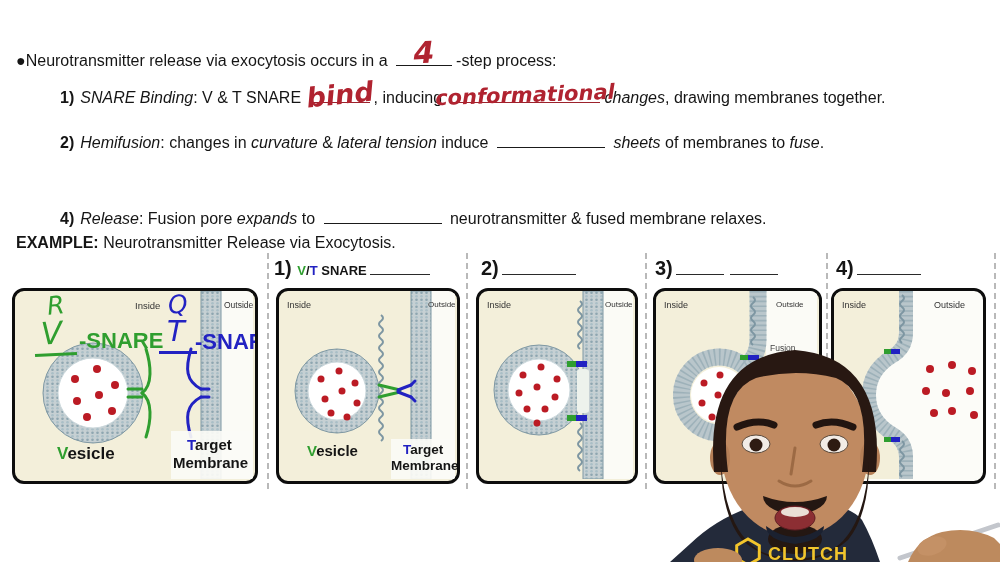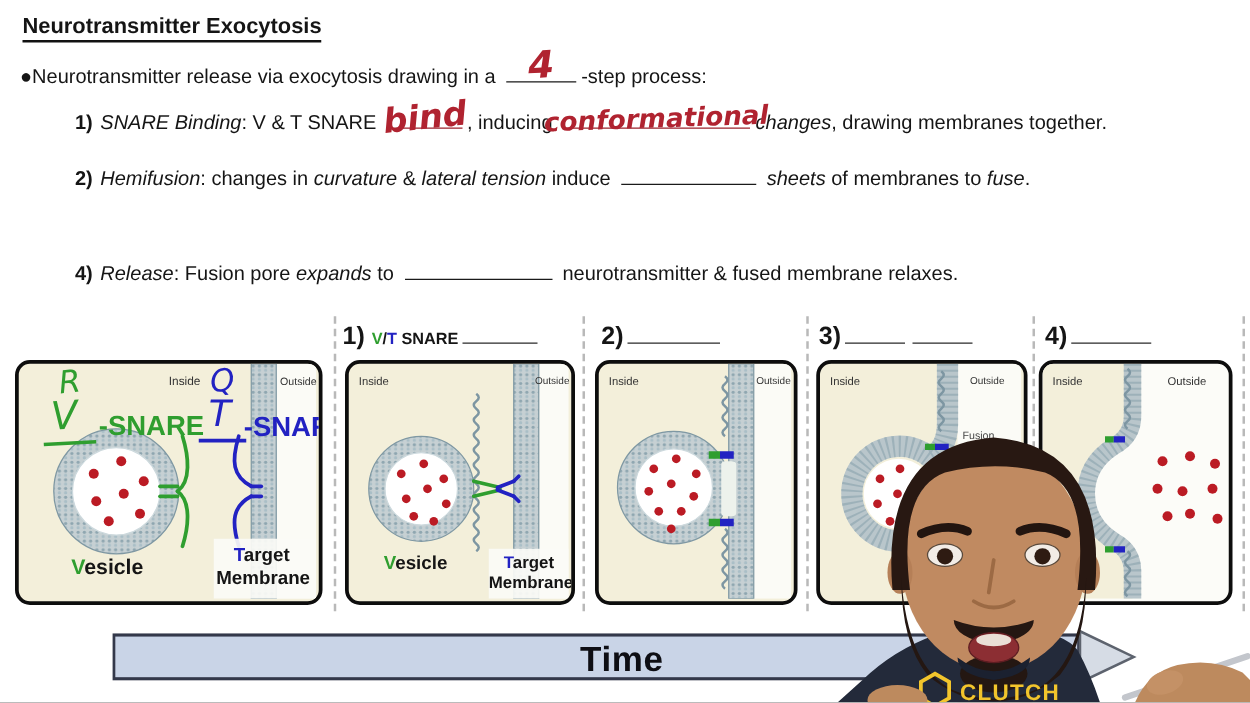--- a/index.html
+++ b/index.html
@@ -41,24 +41,23 @@
   .timebar .tlabel{position:absolute;left:0;top:9px;width:815px;text-align:center;
                    font-size:28px;font-weight:bold;color:#0e0e14;letter-spacing:0.5px;}
   .instructor{position:absolute;left:600px;top:262px;width:400px;height:300px;z-index:5;}
   .porelab{font-size:8.5px;color:#444;line-height:1.2;}
 </style>
 </head>
 <body>
 
 <div class="stage">
 
-  <div class="title">Neurotransmitter Exocytosis</div>
 
   <div class="nline" style="left:16px;top:50px;">
-    <span>●</span><span>Neurotransmitter release via exocytosis drawing in a</span>
+    <span>●</span><span>Neurotransmitter release via exocytosis occurs in a</span>
     <span class="blank" style="width:56px;">
       <span class="hand hw-center hw4">4</span>
     </span><span>-step process:</span>
   </div>
 
   <div class="nline" style="left:60px;top:87px;">
     <span class="num">1)</span><span class="it">SNARE Binding</span><span>: V &amp; T SNARE</span>
     <span class="blank red" style="width:60px;">
       <span class="hand hw-center hwbind">bind</span>
     </span><span>, inducing</span>
@@ -72,20 +71,24 @@
     <span class="blank" style="width:108px;"></span>
     <span class="it">sheets</span><span> of membranes to </span><span class="it">fuse</span><span>.</span>
   </div>
 
 
   <div class="nline" style="left:60px;top:198px;margin-top:10px;">
     <span class="num">4)</span><span class="it">Release</span><span>: Fusion pore </span><span class="it">expands</span><span> to</span>
     <span class="blank" style="width:118px;"></span><span> neurotransmitter &amp; fused membrane relaxes.</span>
   </div>
 
+  <div class="nline" style="left:16px;top:233px;">
+    <span class="b">EXAMPLE:</span>
+    <span>Neurotransmitter Release via Exocytosis.</span>
+  </div>
 
   <div class="vdash" style="left:267px;"></div>
   <div class="vdash" style="left:466px;"></div>
   <div class="vdash" style="left:645px;"></div>
   <div class="vdash" style="left:826px;"></div>
   <div class="vdash" style="left:994px;"></div>
 
   <div class="plabel" style="left:274px;">
     <span>1)</span>
     <span class="vt gV">V</span><span class="vt">/</span><span class="vt bT">T</span><span class="vt"> SNARE</span><span class="lblank" style="width:60px;"></span>
@@ -295,27 +298,20 @@
       </g>
       <g stroke="#7d96a2" stroke-width="2" fill="none">
         <path d="M0,0 q4,3 0,6 t0,6 t0,6 t0,6 t0,6 t0,6 t0,6 t0,6" transform="translate(68,4)"></path>
         <path d="M0,0 q4,3 0,6 t0,6 t0,6 t0,6 t0,6 t0,6" transform="translate(68,150)"></path>
       </g>
     </svg>
     <span class="pl tiny" style="left:8px;top:10px;">Inside</span>
     <span class="pl tiny" style="left:100px;top:10px;">Outside</span>
   </div>
 
-  <div class="timebar">
-    <svg width="820" height="46">
-      <rect x="1" y="5" width="772" height="35" fill="#c9d4e7" stroke="#33384a" stroke-width="2.5"></rect>
-      <polygon points="774,2 817,22.5 774,43" fill="#d6dce5" stroke="#5d636e" stroke-width="2"></polygon>
-    </svg>
-    <div class="tlabel">Time</div>
-  </div>
 
   <div class="instructor">
     <svg width="400" height="300" viewBox="0 0 400 300">
 
       <path d="M168,252 L166,300 L226,300 L224,252 Q195,278 168,252 Z" fill="#b57f57"></path>
 
       <path d="M70,300 L90,282 Q115,258 148,246 L170,238 L170,258 Q175,270 195,270 Q215,270 221,258 L221,238 L244,246 Q258,252 262,258 Q272,276 280,300 Z" fill="#232a3a"></path>
 
       <ellipse cx="195" cy="186" rx="74" ry="89" fill="#c08a61"></ellipse>
 

